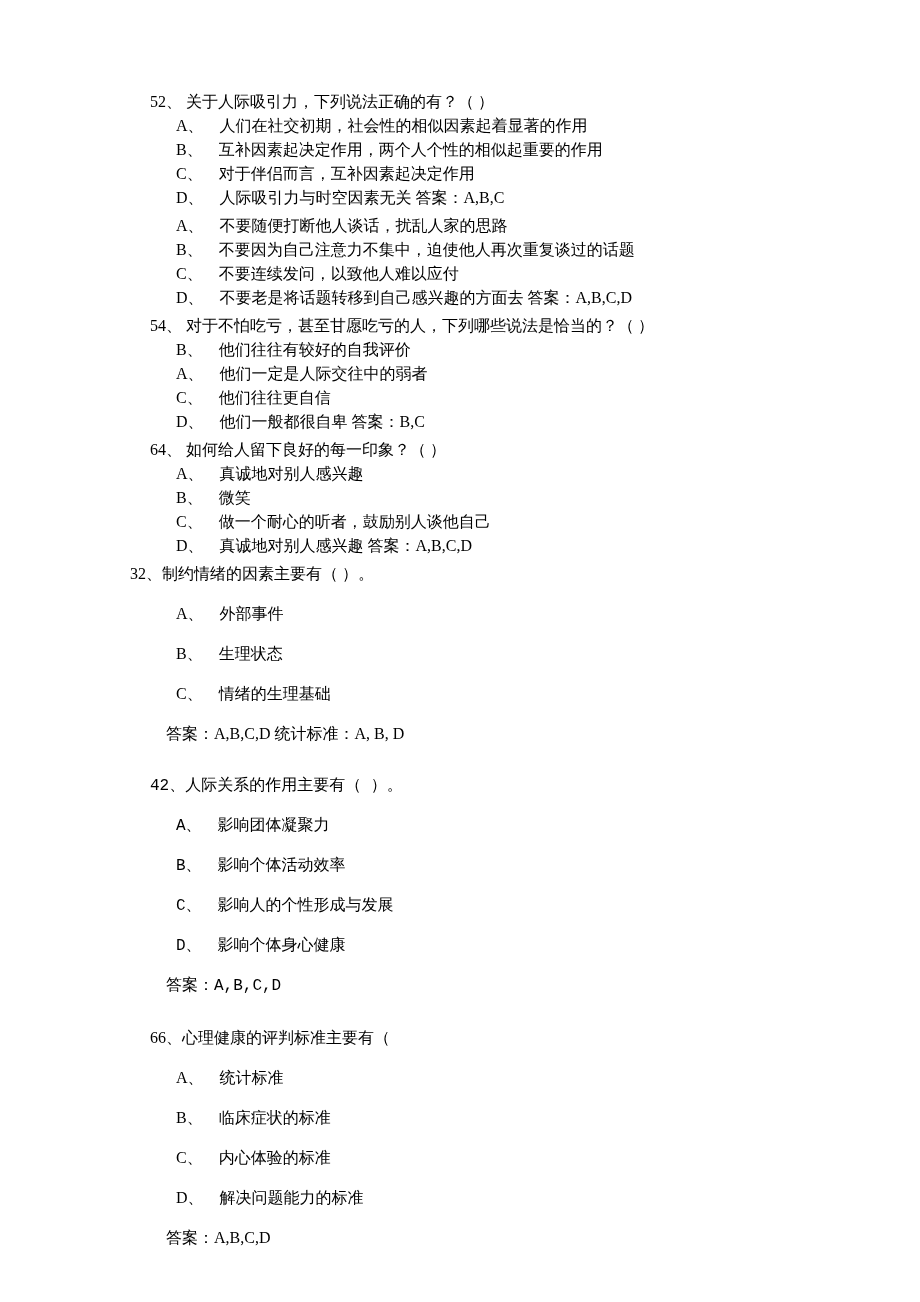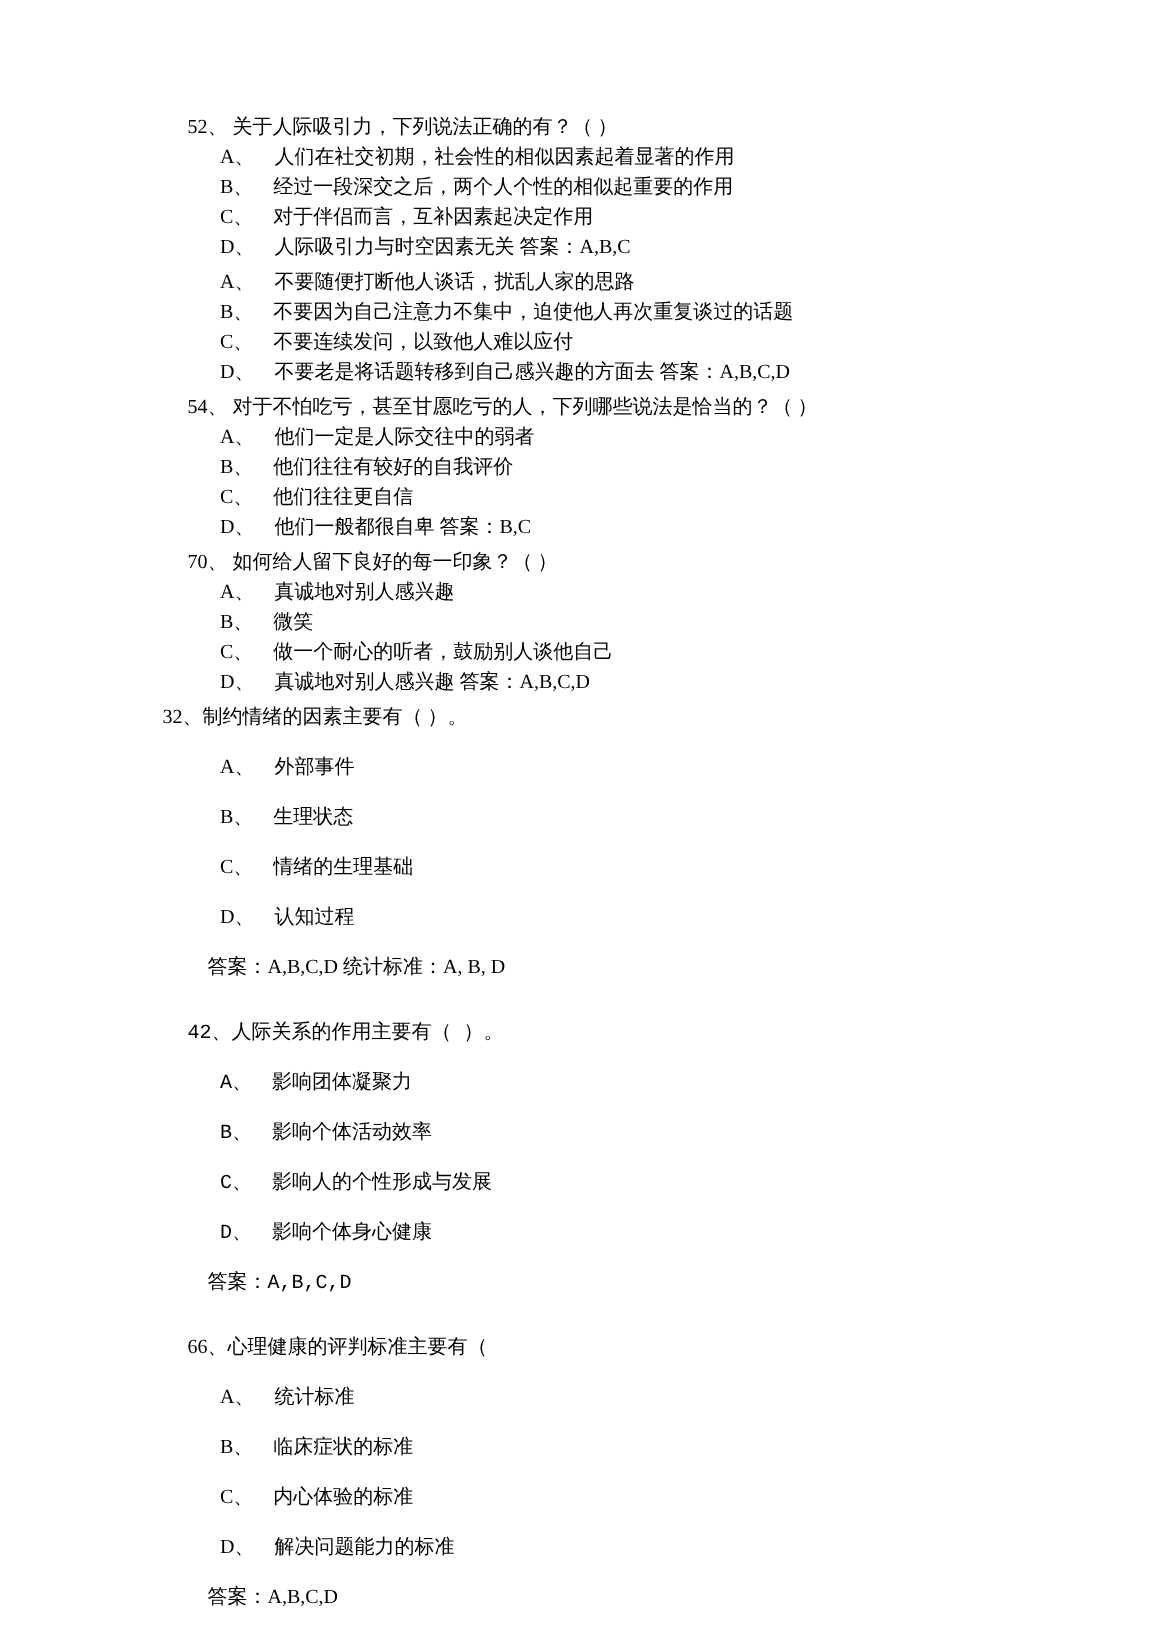--- a/index.html
+++ b/index.html
@@ -21,54 +21,53 @@
     .spaced .ans-line { margin-left: 16px; margin-bottom: 28px; }
     .ans-inline { display: inline; }
     .q42top { margin-top: 16px; font-family: Liberation Mono, monospace; }
   </style>
 </head>
 <body>
 
 <div class="block">
   <div class="q-line"><span>52、</span> <span>关于人际吸引力，下列说法正确的有？（   ）</span></div>
   <div class="opt-line"><span>A、</span>　<span>人们在社交初期，社会性的相似因素起着显著的作用</span></div>
-  <div class="opt-line"><span>B、</span>　<span>经过一段深交之后，两个人个性的相似起重要的作用</span></div>
+  <div class="opt-line"><span>B、</span>　<span>互补因素起决定作用，两个人个性的相似起重要的作用</span></div>
   <div class="opt-line"><span>C、</span>　<span>对于伴侣而言，互补因素起决定作用</span></div>
   <div class="opt-line"><span>D、</span>　<span>人际吸引力与时空因素无关</span>  <span class="ans-inline">答案：A,B,C</span></div>
 </div>
 
 <div class="block">
   <div class="opt-line"><span>A、</span>　<span>不要随便打断他人谈话，扰乱人家的思路</span></div>
   <div class="opt-line"><span>B、</span>　<span>不要因为自己注意力不集中，迫使他人再次重复谈过的话题</span></div>
   <div class="opt-line"><span>C、</span>　<span>不要连续发问，以致他人难以应付</span></div>
   <div class="opt-line"><span>D、</span>　<span>不要老是将话题转移到自己感兴趣的方面去</span>  <span class="ans-inline">答案：A,B,C,D</span></div>
 </div>
 
 <div class="block">
   <div class="q-line"><span>54、</span> <span>对于不怕吃亏，甚至甘愿吃亏的人，下列哪些说法是恰当的？（   ）</span></div>
+  <div class="opt-line"><span>B、</span>　<span>他们往往有较好的自我评价</span></div>
   <div class="opt-line"><span>A、</span>　<span>他们一定是人际交往中的弱者</span></div>
-  <div class="opt-line"><span>B、</span>　<span>他们往往有较好的自我评价</span></div>
   <div class="opt-line"><span>C、</span>　<span>他们往往更自信</span></div>
   <div class="opt-line"><span>D、</span>　<span>他们一般都很自卑</span>  <span class="ans-inline">答案：B,C</span></div>
 </div>
 
 <div class="block">
-  <div class="q-line"><span>70、</span> <span>如何给人留下良好的每一印象？（   ）</span></div>
+  <div class="q-line"><span>64、</span> <span>如何给人留下良好的每一印象？（   ）</span></div>
   <div class="opt-line"><span>A、</span>　<span>真诚地对别人感兴趣</span></div>
   <div class="opt-line"><span>B、</span>　<span>微笑</span></div>
   <div class="opt-line"><span>C、</span>　<span>做一个耐心的听者，鼓励别人谈他自己</span></div>
   <div class="opt-line"><span>D、</span>　<span>真诚地对别人感兴趣</span>  <span class="ans-inline">答案：A,B,C,D</span></div>
 </div>
 
 <div class="block spaced">
   <div class="q41-line" style="margin-bottom:16px;"><span>32、</span><span>制约情绪的因素主要有（  ）。</span></div>
   <div class="opt-line"><span>A、</span>　<span>外部事件</span></div>
   <div class="opt-line"><span>B、</span>　<span>生理状态</span></div>
   <div class="opt-line"><span>C、</span>　<span>情绪的生理基础</span></div>
-  <div class="opt-line"><span>D、</span>　<span>认知过程</span></div>
   <div class="ans-line">答案：A,B,C,D 统计标准：A, B, D</div>
 </div>
 
 <div class="block spaced q42top">
   <div class="q-line"><span>42、</span><span>人际关系的作用主要有（  ）。</span></div>
   <div class="opt-line"><span>A、</span>　<span>影响团体凝聚力</span></div>
   <div class="opt-line"><span>B、</span>　<span>影响个体活动效率</span></div>
   <div class="opt-line"><span>C、</span>　<span>影响人的个性形成与发展</span></div>
   <div class="opt-line"><span>D、</span>　<span>影响个体身心健康</span></div>
   <div class="ans-line">答案：A,B,C,D</div>

